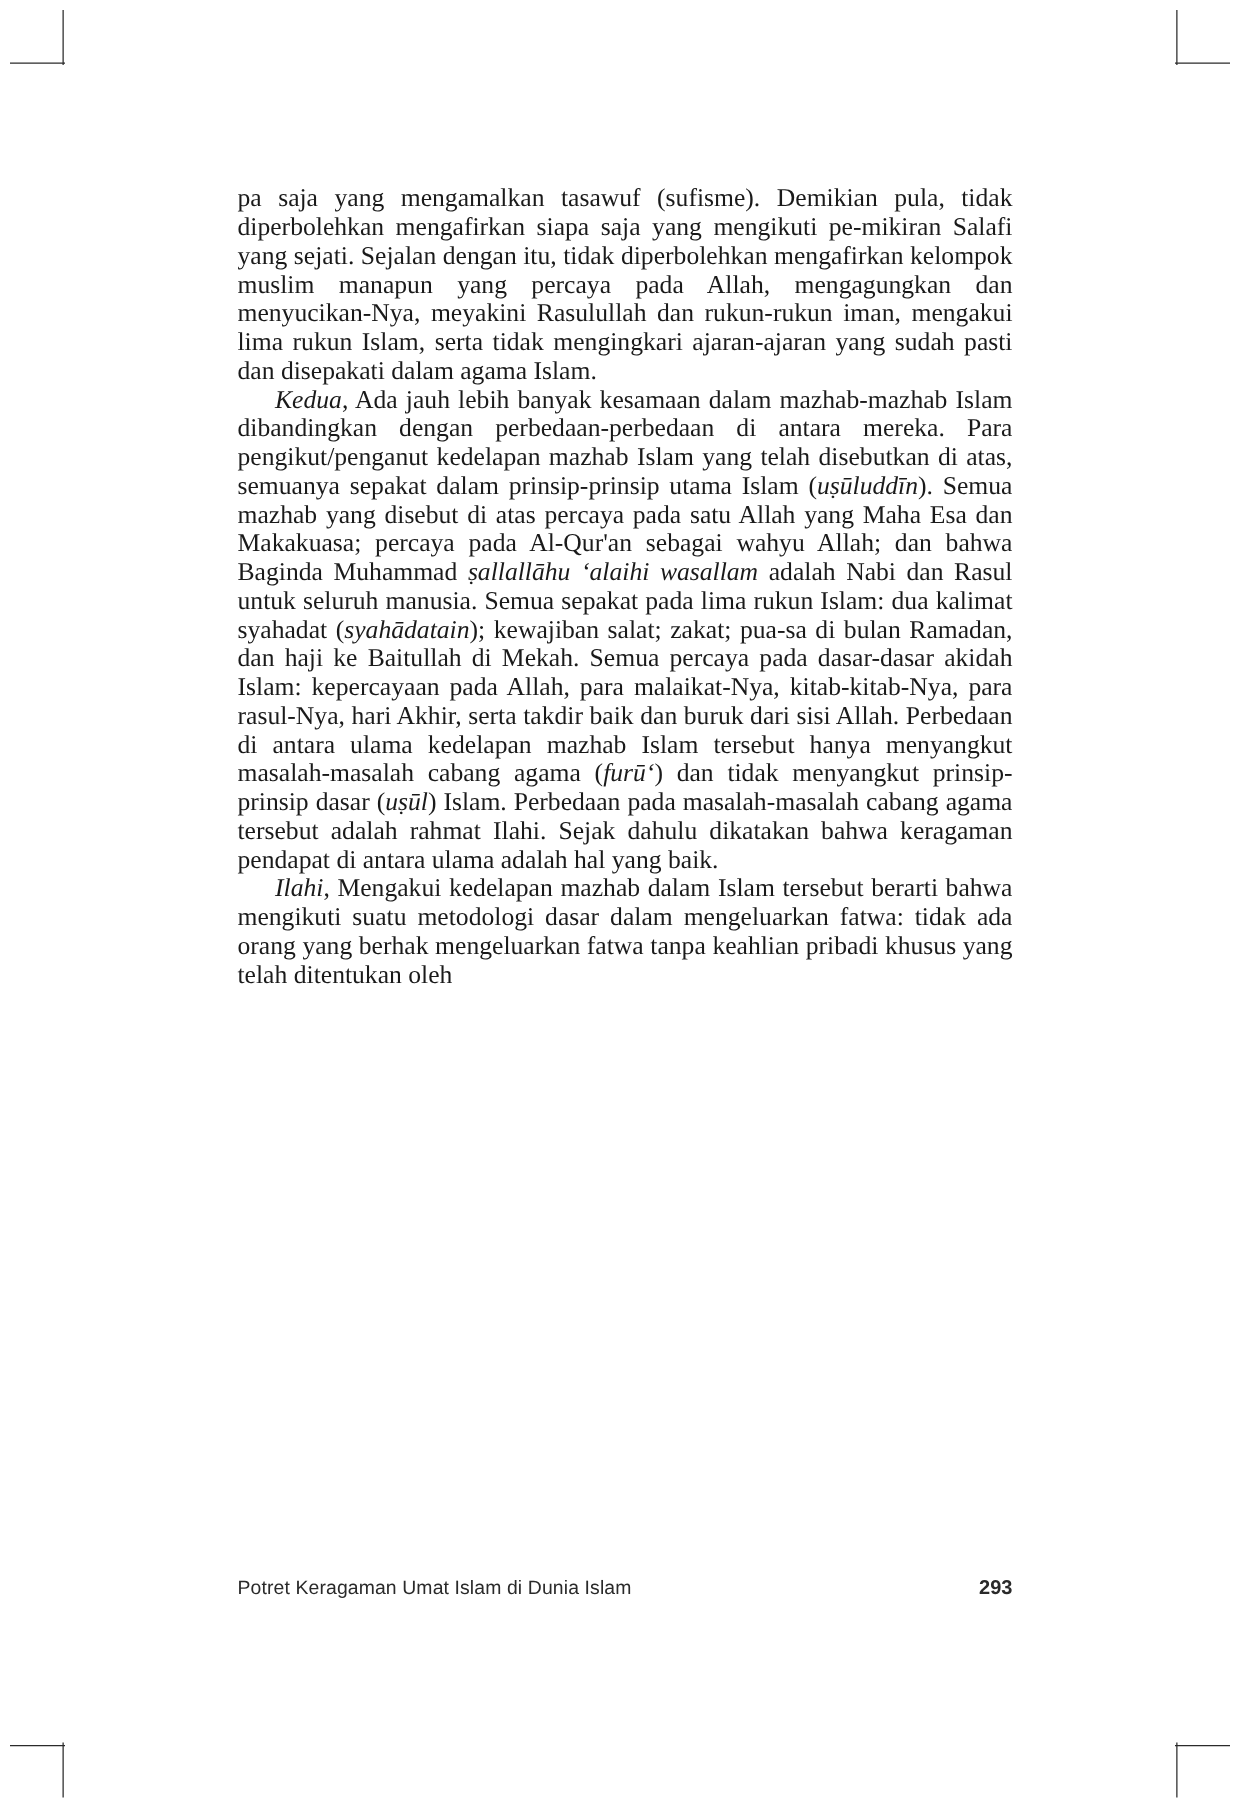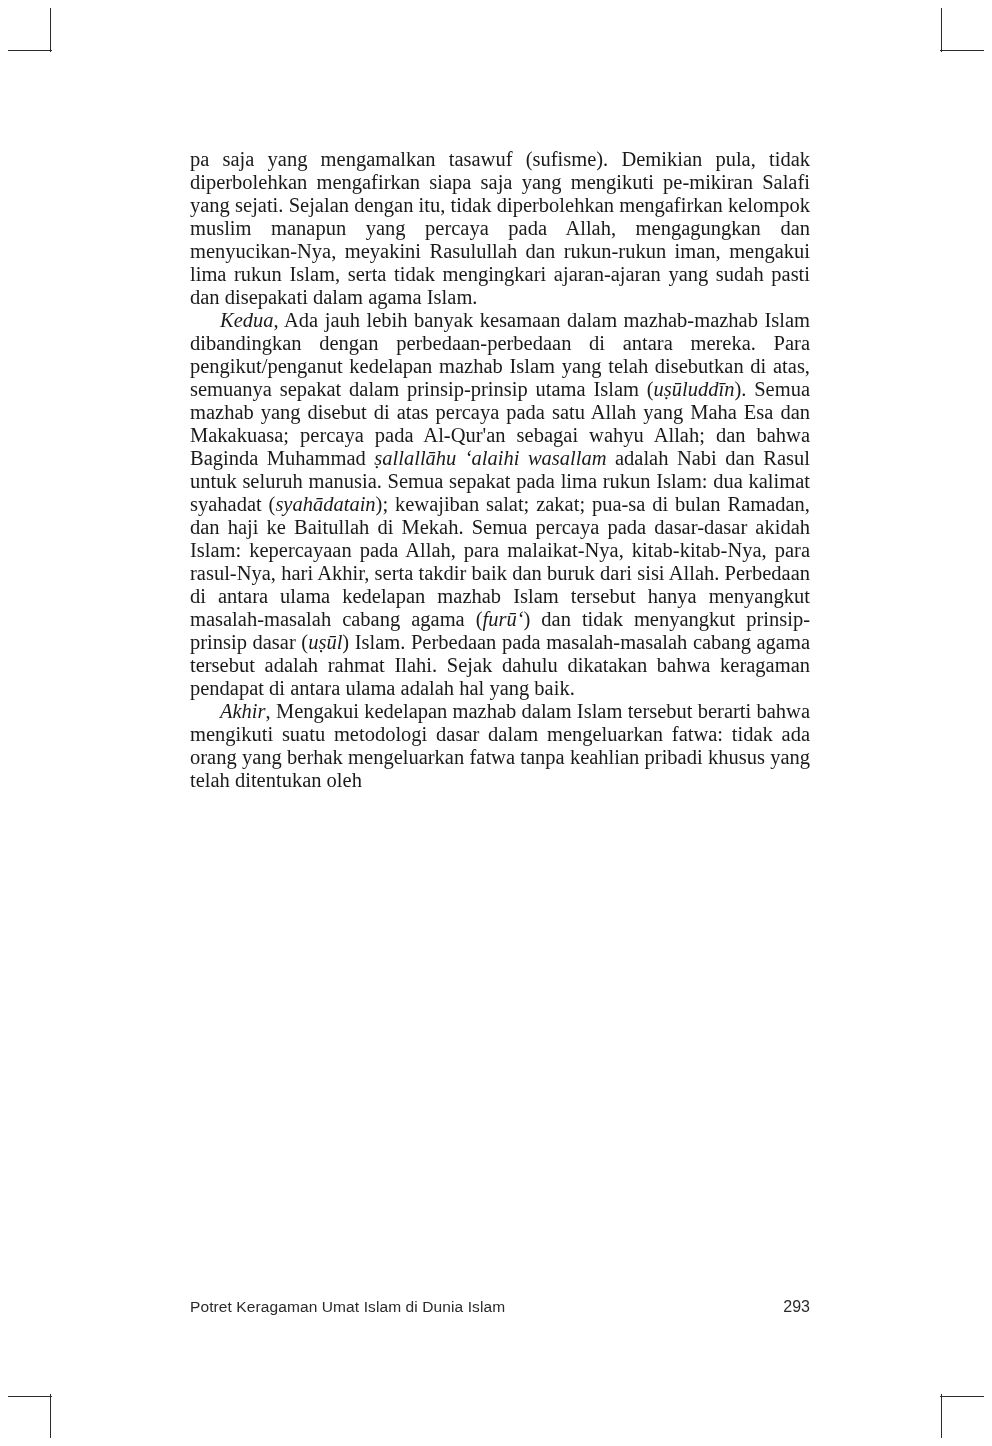--- a/index.html
+++ b/index.html
@@ -62,45 +62,45 @@
     position: absolute;
     left: 190px;
     top: 1262px;
     width: 620px;
     display: flex;
     align-items: baseline;
     justify-content: space-between;
     font-family: "Liberation Sans", sans-serif;
     font-size: 15.5px;
     color: #2a2a2a;
-    margin-top: 36px;
   }
   .footer-title {
     letter-spacing: 0.1px;
   }
   .footer-page {
     font-size: 16px;
+    font-weight: bold;
   }
 </style>
 </head>
 <body>
 
 <div class="crop v crop-tl-v"></div>
 <div class="crop h crop-tl-h"></div>
 <div class="crop v crop-tr-v"></div>
 <div class="crop h crop-tr-h"></div>
 <div class="crop v crop-bl-v"></div>
 <div class="crop h crop-bl-h"></div>
 <div class="crop v crop-br-v"></div>
 <div class="crop h crop-br-h"></div>
 
 <div class="page">
   <div class="body-text" id="body-text">
       <p class="para"><span>pa saja yang mengamalkan tasawuf (sufisme). Demikian pula, tidak diperbolehkan mengafirkan siapa saja yang mengikuti pe-mikiran Salafi yang sejati. Sejalan dengan itu, tidak diperbolehkan mengafirkan kelompok muslim manapun yang percaya pada Allah, mengagungkan dan menyucikan-Nya, meyakini Rasulullah dan rukun-rukun iman, mengakui lima rukun Islam, serta tidak mengingkari ajaran-ajaran yang sudah pasti dan disepakati dalam agama Islam.</span></p>
       <p class="para indent"><span class="it">Kedua</span><span>, Ada jauh lebih banyak kesamaan dalam mazhab-mazhab Islam dibandingkan dengan perbedaan-perbedaan di antara mereka. Para pengikut/penganut kedelapan mazhab Islam yang telah disebutkan di atas, semuanya sepakat dalam prinsip-prinsip utama Islam (</span><span class="it">uṣūluddīn</span><span>). Semua mazhab yang disebut di atas percaya pada satu Allah yang Maha Esa dan Makakuasa; percaya pada Al-Qur'an sebagai wahyu Allah; dan bahwa Baginda Muhammad </span><span class="it">ṣallallāhu ‘alaihi wasallam</span><span> adalah Nabi dan Rasul untuk seluruh manusia. Semua sepakat pada lima rukun Islam: dua kalimat syahadat (</span><span class="it">syahādatain</span><span>); kewajiban salat; zakat; pua-sa di bulan Ramadan, dan haji ke Baitullah di Mekah. Semua percaya pada dasar-dasar akidah Islam: kepercayaan pada Allah, para malaikat-Nya, kitab-kitab-Nya, para rasul-Nya, hari Akhir, serta takdir baik dan buruk dari sisi Allah. Perbedaan di antara ulama kedelapan mazhab Islam tersebut hanya menyangkut masalah-masalah cabang agama (</span><span class="it">furū‘</span><span>) dan tidak menyangkut prinsip-prinsip dasar (</span><span class="it">uṣūl</span><span>) Islam. Perbedaan pada masalah-masalah cabang agama tersebut adalah rahmat Ilahi. Sejak dahulu dikatakan bahwa keragaman pendapat di antara ulama adalah hal yang baik.</span></p>
-      <p class="para indent"><span class="it">Akhir</span><span>, Mengakui kedelapan mazhab dalam Islam tersebut berarti bahwa mengikuti suatu metodologi dasar dalam mengeluarkan fatwa: tidak ada orang yang berhak mengeluarkan fatwa tanpa keahlian pribadi khusus yang telah ditentukan oleh</span></p>
+      <p class="para indent"><span class="it">Ilahi</span><span>, Mengakui kedelapan mazhab dalam Islam tersebut berarti bahwa mengikuti suatu metodologi dasar dalam mengeluarkan fatwa: tidak ada orang yang berhak mengeluarkan fatwa tanpa keahlian pribadi khusus yang telah ditentukan oleh</span></p>
     </div>
 </div>
 
 <div class="footer">
   <div class="footer-title">Potret Keragaman Umat Islam di Dunia Islam</div>
   <div class="footer-page">293</div>
 </div>
 
 </body></html>

